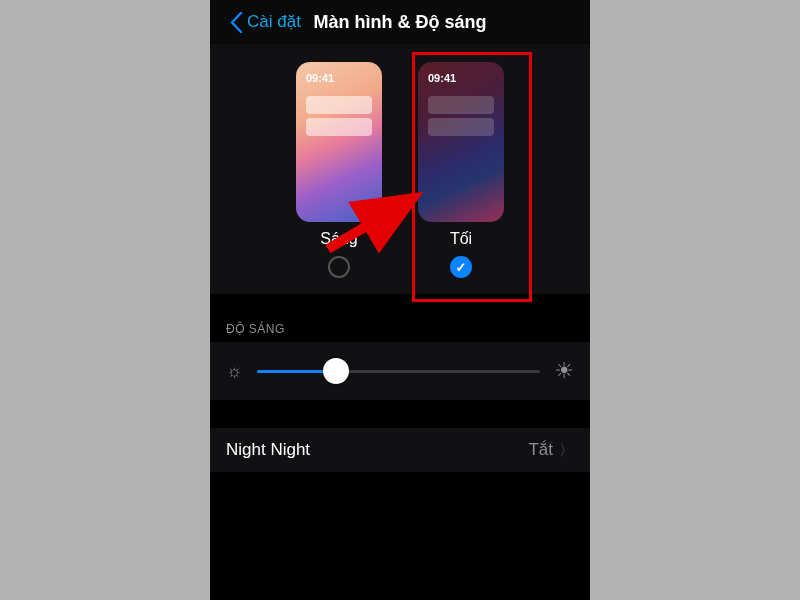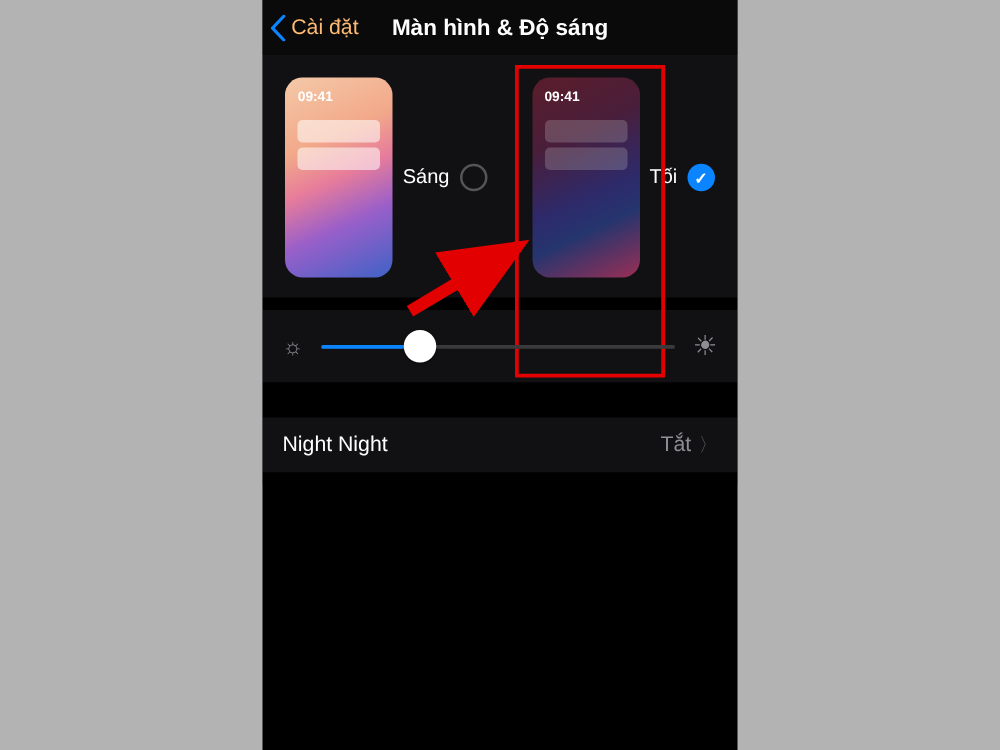--- a/index.html
+++ b/index.html
@@ -22,24 +22,25 @@
     .navbar {
       height: 44px;
       display: flex;
       align-items: center;
       position: relative;
       background: #0a0a0a;
     }
     .back {
       display: flex;
       align-items: center;
-      color: #fdba74;
+      color: #0ea5e9;
       font-size: 17px;
       padding-left: 6px;
       gap: 4px;
+      margin-left: 14px;
     }
     .back svg { width: 13px; height: 21px; }
     .title {
       position: absolute;
       left: 0; right: 0;
       text-align: center;
       color: #fff;
       font-size: 18px;
       font-weight: 600;
       pointer-events: none;
@@ -52,21 +53,21 @@
     .appearance {
       background: #111113;
       padding: 18px 0 16px 0;
       display: flex;
       justify-content: center;
       gap: 36px;
       position: relative;
     }
     .option {
       display: flex;
-      flex-direction: row;
+      flex-direction: column;
       align-items: center;
       gap: 8px;
     }
     .preview {
       width: 86px;
       height: 160px;
       border-radius: 14px;
       position: relative;
       overflow: hidden;
     }
@@ -252,20 +253,21 @@
             <path d="M0,0 L7,3 L0,6 Z" fill="#e30000"></path>
           </marker>
         </defs>
         <line x1="8" y1="60" x2="95" y2="8" stroke="#e30000" stroke-width="10" marker-end="url(#ah)"></line>
       </svg>
     </div>
 
 
     <div class="sep"></div>
 
+    <div class="section-header">ĐỘ SÁNG</div>
 
     <div class="slider-row">
       <span class="sun">☼</span>
       <div class="track">
         <div class="fill"></div>
         <div class="thumb"></div>
       </div>
       <span class="sun big">☀</span>
     </div>
 

